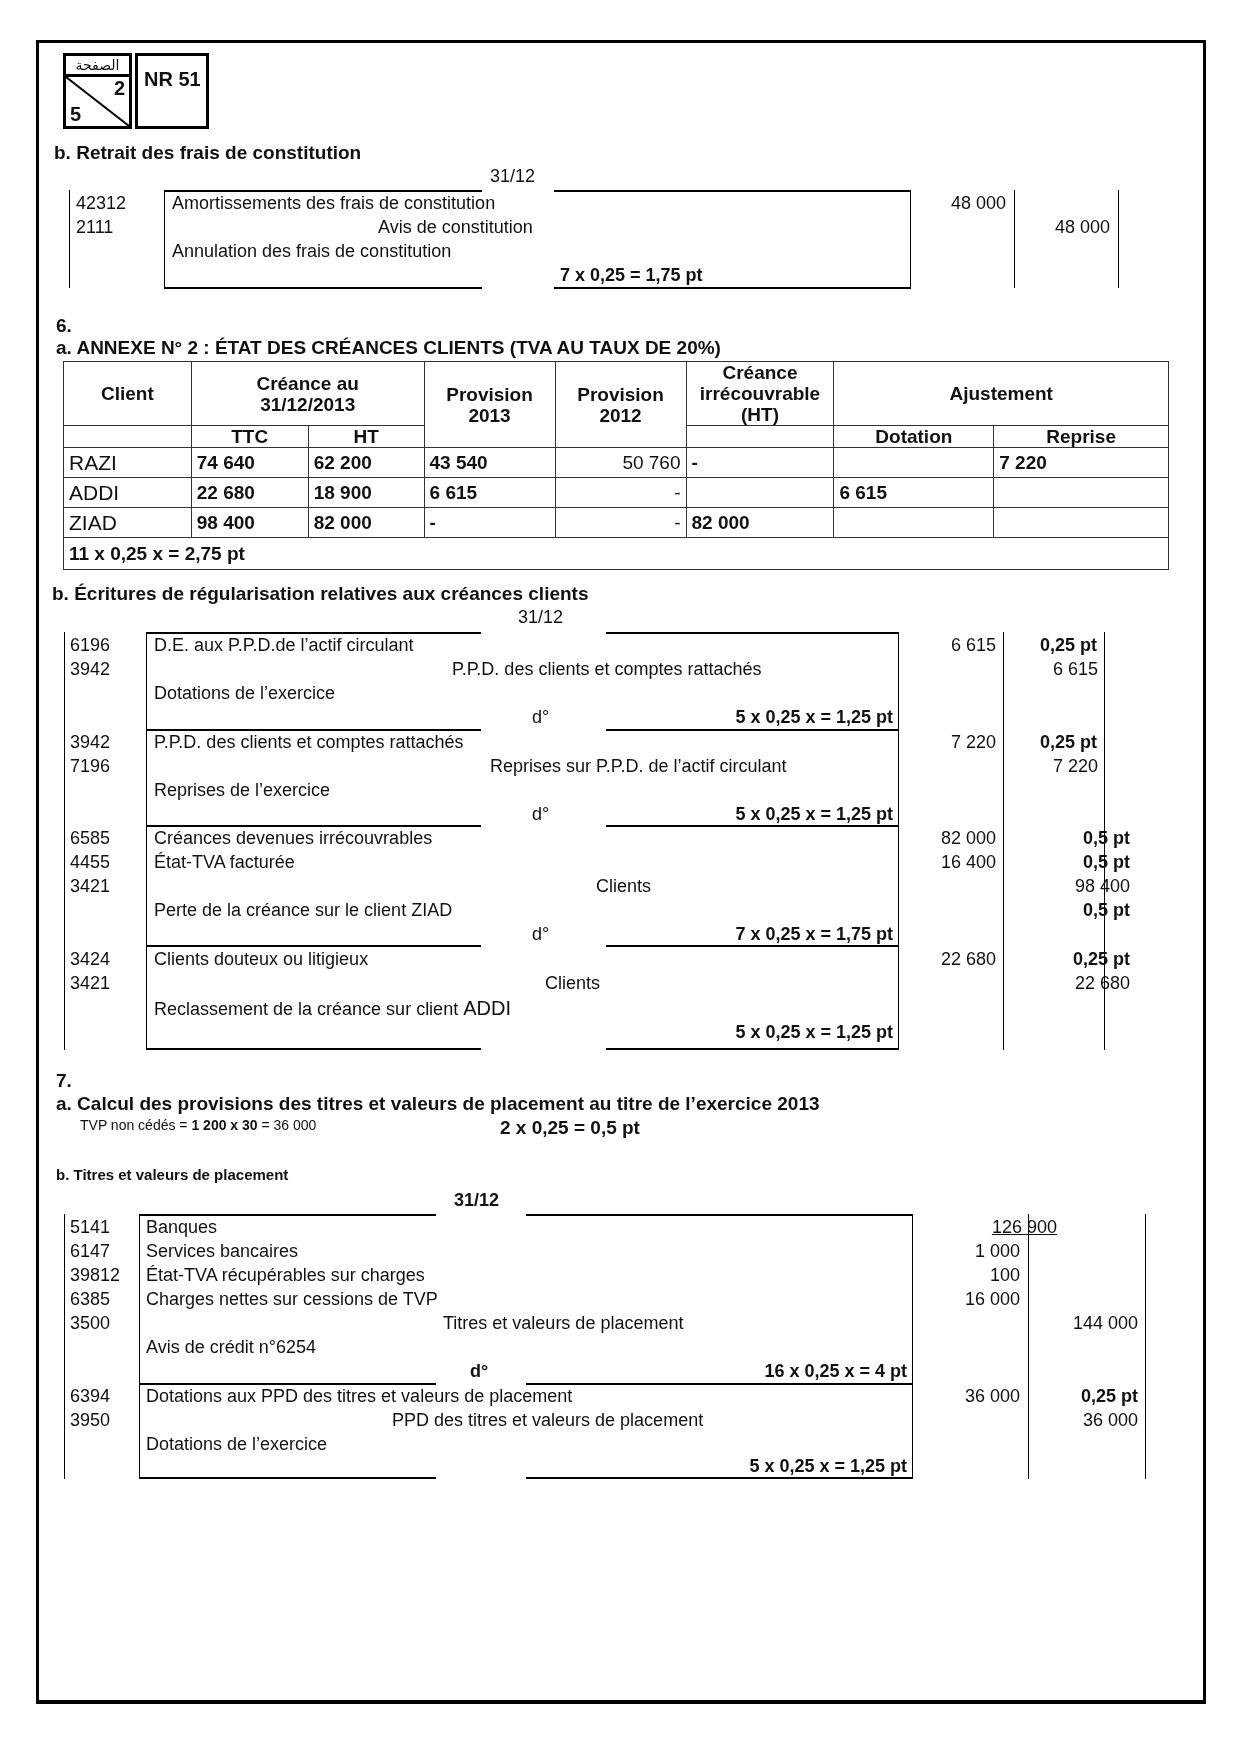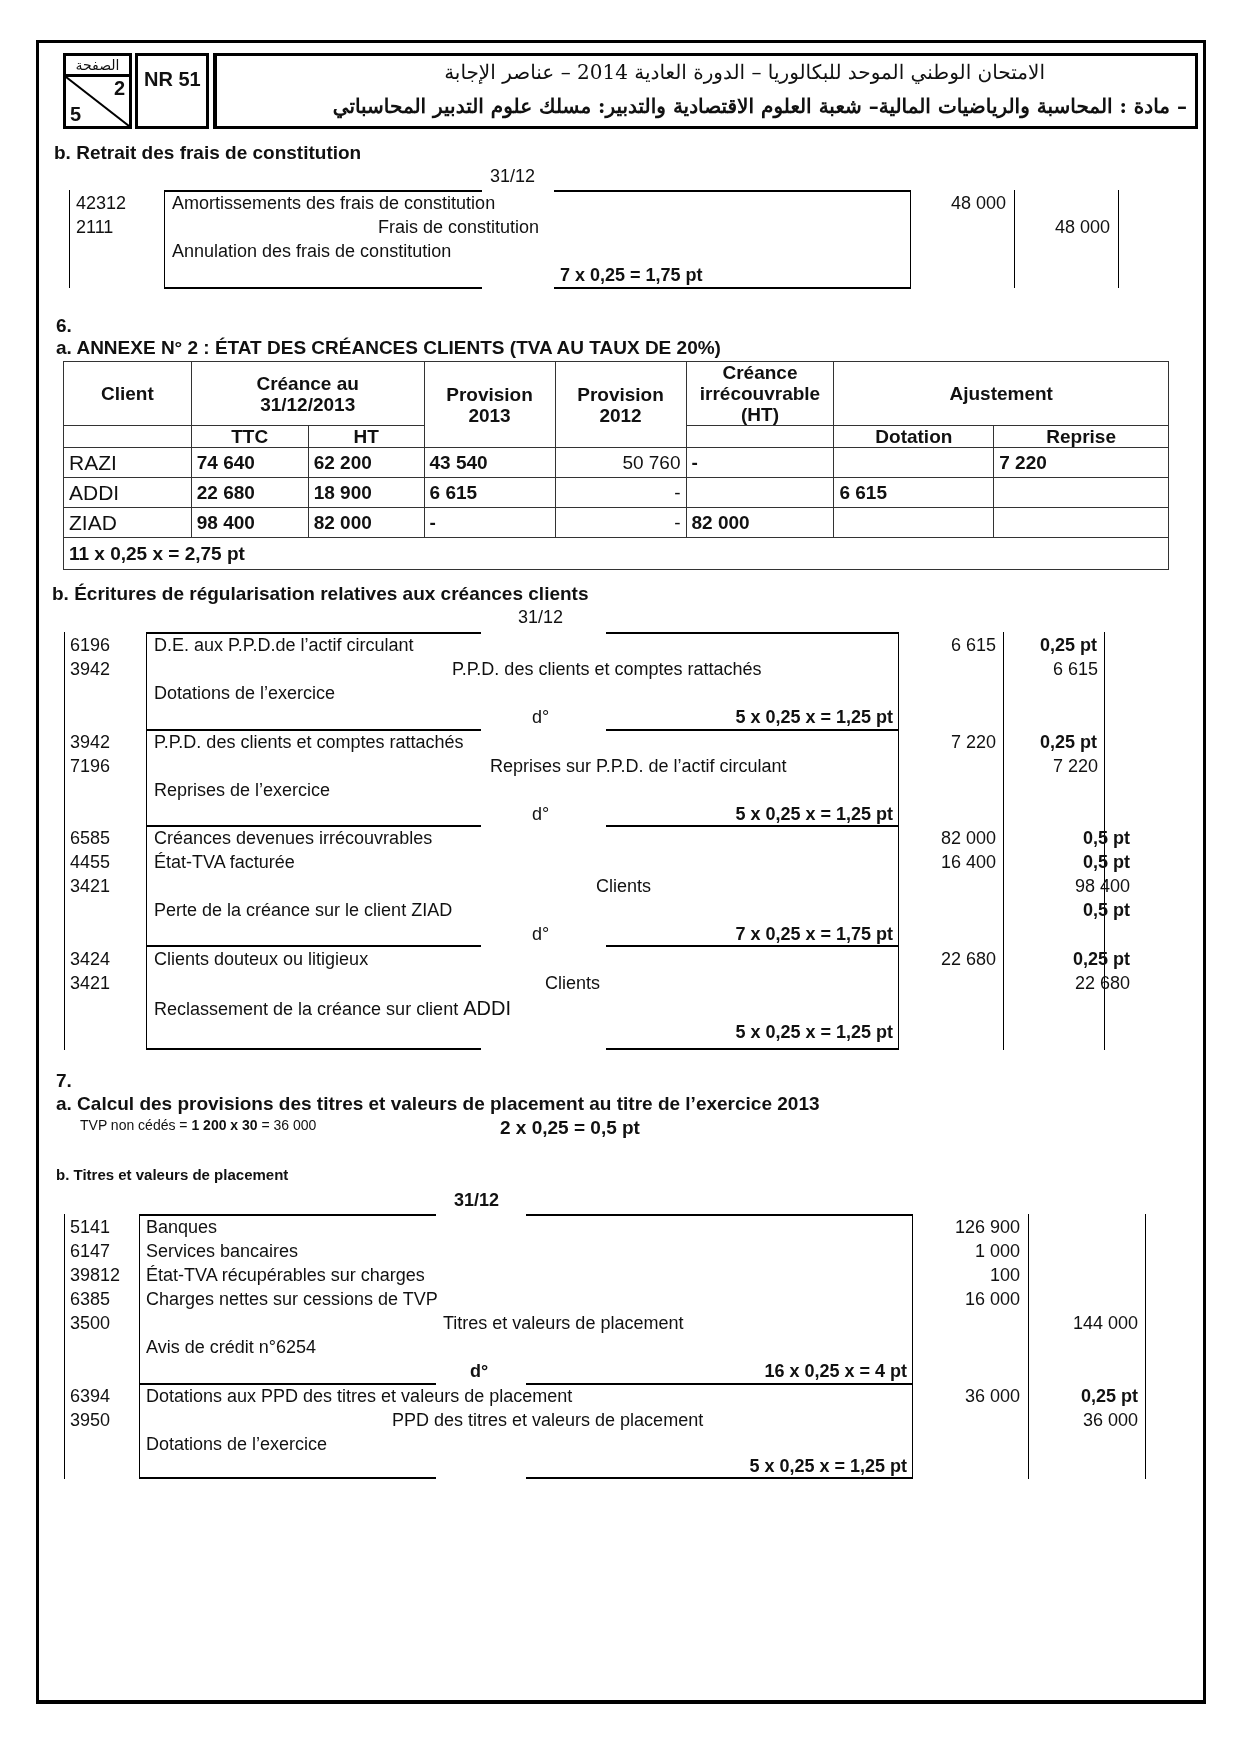--- a/index.html
+++ b/index.html
@@ -44,24 +44,20 @@
   <div class="hdr">
     <div class="pagebox">
       <div class="lbl">الصفحة</div>
       <svg class="diag" viewBox="0 0 63 49" preserveAspectRatio="none">
           <line x1="0" y1="0" x2="63" y2="49" stroke="#000" stroke-width="2"></line>
         </svg>
       <span class="n2">2</span>
       <span class="n5">5</span>
     </div>
     <div class="nrbox">NR 51</div>
-    <div class="titlebox">
-      <div class="l1">الامتحان الوطني الموحد للبكالوريا – الدورة العادية 2014 – عناصر الإجابة</div>
-      <div class="l2">– مادة : المحاسبة والرياضيات المالية– شعبة العلوم الاقتصادية والتدبير: مسلك علوم التدبير المحاسباتي</div>
-    </div>
   </div>
 </div>
 
 <div class="abs b" style="left:54px;top:142px;font-size:19px;">b. Retrait des frais de constitution</div>
 <div class="abs" style="left:490px;top:166px;font-size:18px;">31/12</div>
 
 <div>
   <div class="vline" style="left:69px;top:190px;height:98px;"></div>
   <div class="vline" style="left:164px;top:190px;height:98px;"></div>
   <div class="vline" style="left:910px;top:190px;height:98px;"></div>
@@ -70,21 +66,21 @@
   <div class="hline" style="left:164px;top:190px;width:318px;"></div>
   <div class="hline" style="left:554px;top:190px;width:357px;"></div>
   <div class="hline" style="left:164px;top:287px;width:318px;"></div>
   <div class="hline" style="left:554px;top:287px;width:357px;"></div>
 
   <div class="abs" style="left:76px;top:193px;">42312</div>
   <div class="abs" style="left:172px;top:193px;">Amortissements des frais de constitution</div>
   <div class="abs r" style="left:920px;top:193px;width:86px;">48 000</div>
 
   <div class="abs" style="left:76px;top:217px;">2111</div>
-  <div class="abs" style="left:378px;top:217px;">Frais de constitution</div>
+  <div class="abs" style="left:378px;top:217px;">Avis de constitution</div>
   <div class="abs r" style="left:1020px;top:217px;width:90px;">48 000</div>
 
   <div class="abs" style="left:172px;top:241px;">Annulation des frais de constitution</div>
   <div class="abs b" style="left:560px;top:265px;">7 x 0,25 = 1,75 pt</div>
 </div>
 
 <div class="abs b" style="left:56px;top:315px;font-size:19px;">6.</div>
 <div class="abs b" style="left:56px;top:337px;font-size:19px;">a. ANNEXE N° 2 : ÉTAT DES CRÉANCES CLIENTS (TVA AU TAUX DE 20%)</div>
 
 <table class="cr">
@@ -240,21 +236,21 @@
   <div class="hline" style="left:139px;top:1214px;width:297px;"></div>
   <div class="hline" style="left:526px;top:1214px;width:387px;"></div>
   <div class="vline" style="left:912px;top:1214px;height:265px;"></div>
   <div class="hline" style="left:139px;top:1383px;width:297px;"></div>
   <div class="hline" style="left:526px;top:1383px;width:387px;"></div>
   <div class="hline" style="left:139px;top:1477px;width:297px;"></div>
   <div class="hline" style="left:526px;top:1477px;width:387px;"></div>
 
   <div class="abs" style="left:70px;top:1217px;">5141</div>
   <div class="abs" style="left:146px;top:1217px;">Banques</div>
-  <div class="abs r" style="left:915px;top:1217px;width:105px;">126 900</div>
+  <div class="abs r" style="left:952px;top:1217px;width:105px;text-decoration:underline;">126 900</div>
   <div class="abs" style="left:70px;top:1241px;">6147</div>
   <div class="abs" style="left:146px;top:1241px;">Services bancaires</div>
   <div class="abs r" style="left:915px;top:1241px;width:105px;">1 000</div>
   <div class="abs" style="left:70px;top:1265px;">39812</div>
   <div class="abs" style="left:146px;top:1265px;">État-TVA récupérables sur charges</div>
   <div class="abs r" style="left:915px;top:1265px;width:105px;">100</div>
   <div class="abs" style="left:70px;top:1289px;">6385</div>
   <div class="abs" style="left:146px;top:1289px;">Charges nettes sur cessions de TVP</div>
   <div class="abs r" style="left:915px;top:1289px;width:105px;">16 000</div>
   <div class="abs" style="left:70px;top:1313px;">3500</div>

